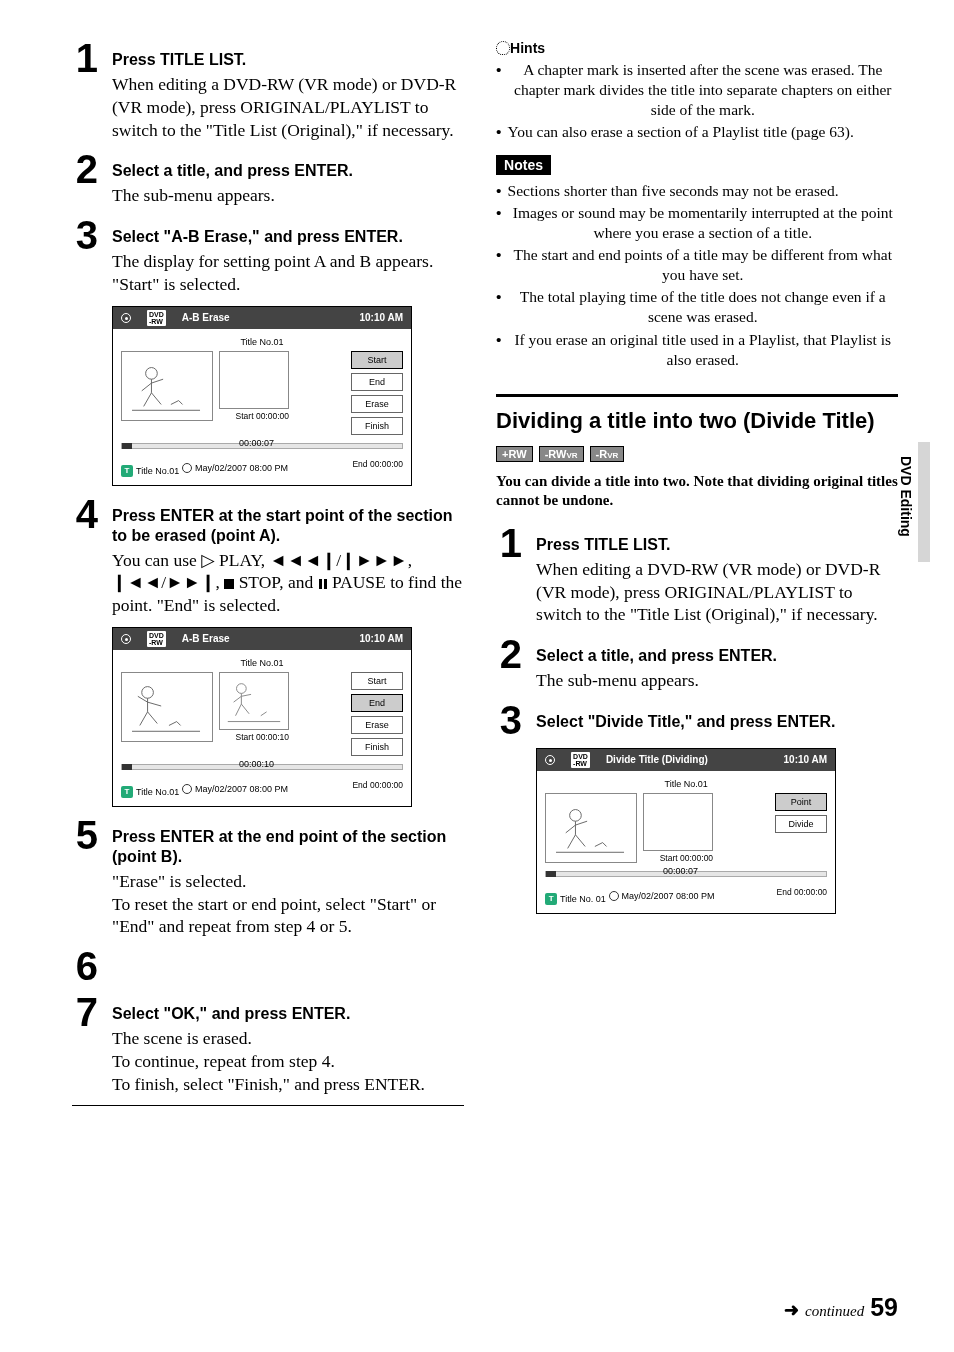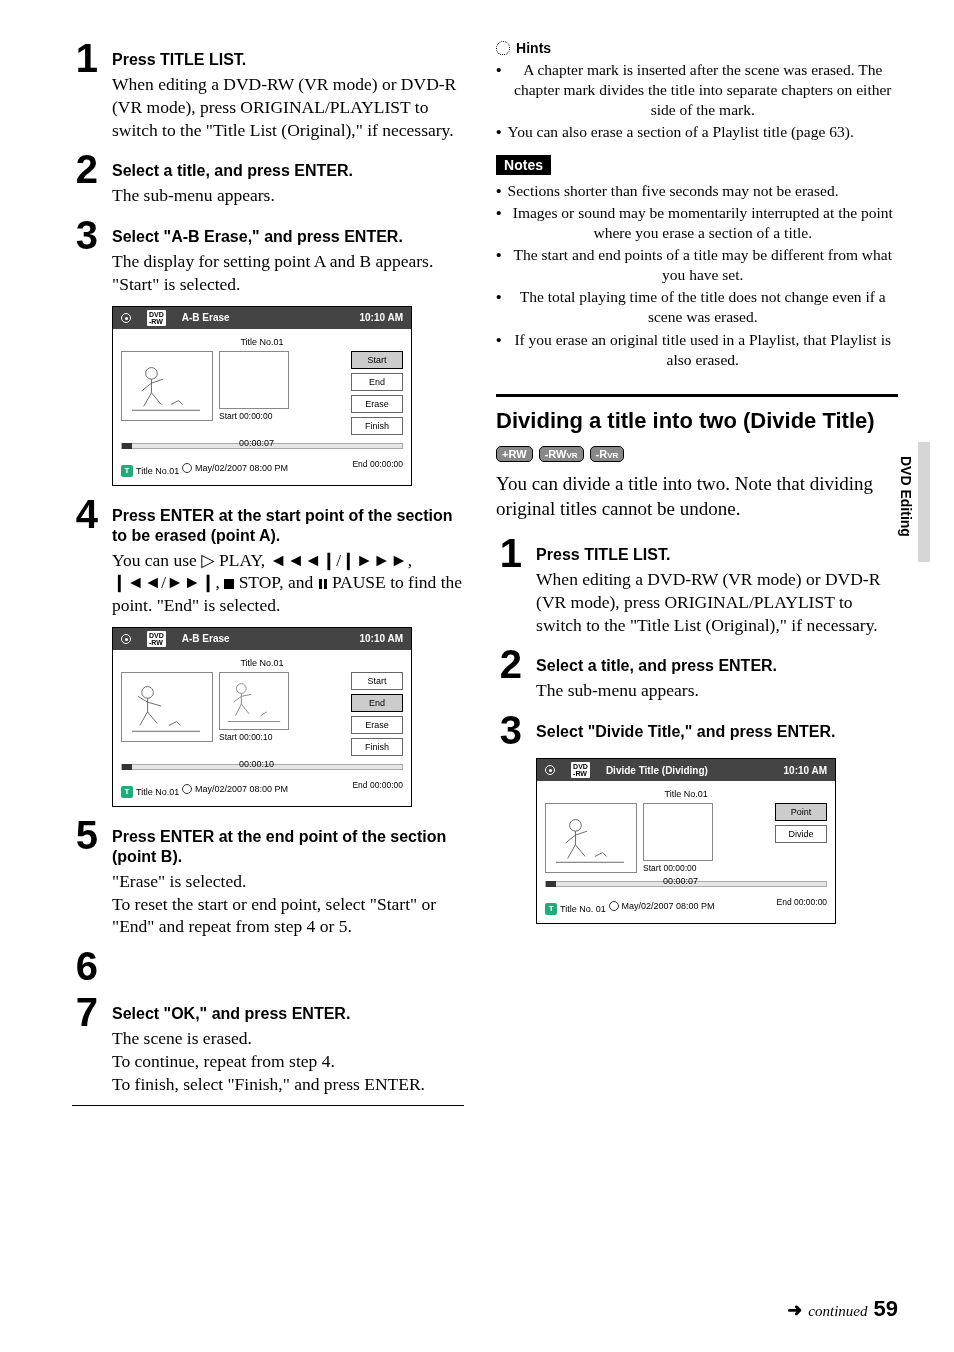--- a/index.html
+++ b/index.html
@@ -82,41 +82,41 @@
   .ss-main { display:flex; gap:6px; }
   .ss-preview {
     width: 92px; height: 70px; border:1px solid #888; background:#fff;
     position:relative;
   }
   .ss-preview svg { width:100%; height:100%; }
   .ss-sub {
     width: 70px; border:1px solid #888; height:58px; background:#fff;
     position:relative; margin-top:0;
   }
-  .ss-sub-wrap { display:flex; flex-direction:column; align-items:flex-start; }
+  .ss-sub-wrap { display:flex; flex-direction:column; align-items:flex-end; }
   .ss-sub-caption { font-size:8.5px; margin-top:2px;}
   .ss-btns { display:flex; flex-direction:column; gap:4px; margin-left:auto; }
   .ss-btn {
     width:52px; height:18px; border:1px solid #666; font-size:9px; text-align:center;
     line-height:16px; background:#fff;
   }
   .ss-btn.highlight { background:#ccc; border:1px solid #000;}
   .ss-progress { margin-top:8px; }
   .ss-bar { height:6px; background:#e6e6e6; border:1px solid #aaa; position:relative; }
   .ss-bar::before { content:""; position:absolute; left:0; top:-1px; bottom:-1px; width:10px; background:#333;}
   .ss-bar-time { font-size:9px; position:absolute; left:118px; top:-5px;}
   .ss-title-badge {
     display:inline-flex; align-items:center; gap:3px; font-size:9px;
   }
   .t-ico { width:12px; height:12px; background:#2a7; border-radius:2px; color:#fff; font-size:8px; text-align:center; line-height:12px; font-weight:bold;}
   .clock-ico { width:10px; height:10px; border:1px solid #333; border-radius:50%; display:inline-block;}
   .ss-end { font-size:8.5px; }
   .ss-micro { display:flex; justify-content:space-between; }
 
-  .hints-row { display:flex; align-items:center; gap:6px; margin-bottom:4px;}
+  .hints-row { display:flex; align-items:center; margin-bottom:4px;}
   .bulb {
     width:14px; height:14px; display:inline-block;
     border:1.5px dotted #000; border-radius:50% 50% 45% 45%;
     position:relative;
   }
   .hints-label { font-family: Arial, Helvetica, sans-serif; font-weight:bold; font-size:14px;}
   .hints-list, .notes-list { list-style:none; padding-left:0;text-align:center;}
   .hints-list li, .notes-list li {
     font-size:15.5px; line-height:1.3; display:flex; gap:6px; margin-bottom:2px;
   }
@@ -135,25 +135,25 @@
     font-size: 22px;
     border-top: 3px solid #000;
     padding-top: 11px;
     margin-top: 24px;
     margin-bottom: 12px;
   }
   .disc-badges { display:flex; gap:6px; margin-bottom:10px;}
   .disc-badge {
     font-family: Arial, Helvetica, sans-serif;
     font-size:11px; font-weight:bold;
-    border:1px solid #000; border-radius:5px; padding:1px 5px;
+    border:1px solid #000; border-radius:0; padding:1px 5px;
     background:#888; color:#fff;
   }
   .disc-badge .sub { font-size:8px; }
-  .section-intro { font-size:19px; line-height:1.3; margin-bottom:14px;}
+  .section-intro { font-size:15px; line-height:1.3; margin-bottom:14px;font-weight:bold;}
 
   .side-tab {
     position:absolute;
     right:40px;
     top:456px;
     writing-mode: vertical-rl;
     font-family: Arial, Helvetica, sans-serif;
     font-weight:bold;
     font-size:14px;
   }
@@ -171,21 +171,21 @@
   .footer {
     position:absolute;
     bottom:30px;
     right:56px;
     display:flex;
     align-items:baseline;
     gap:6px;
   }
   .footer .arrow { font-family: Arial, sans-serif; font-weight:bold; font-size:18px;}
   .footer .cont { font-style:italic; font-size:15px;}
-  .footer .pg { font-family: Arial, Helvetica, sans-serif; font-weight:bold; font-size:22px;}
+  .footer .pg { font-family: Arial, Helvetica, sans-serif; font-weight:bold; font-size:25px;}
 
   
   .sym { font-family: Arial, sans-serif; }
   .stop-sq { display:inline-block; width:10px; height:10px; background:#000; vertical-align:-1px;}
   .pause-bars { display:inline-block; width:10px; height:10px; vertical-align:-1px; position:relative;}
   .pause-bars::before, .pause-bars::after { content:""; position:absolute; top:0; width:3px; height:10px; background:#000;}
   .pause-bars::before{left:1px;} .pause-bars::after{right:1px;}
 </style>
 </head>
 <body>

